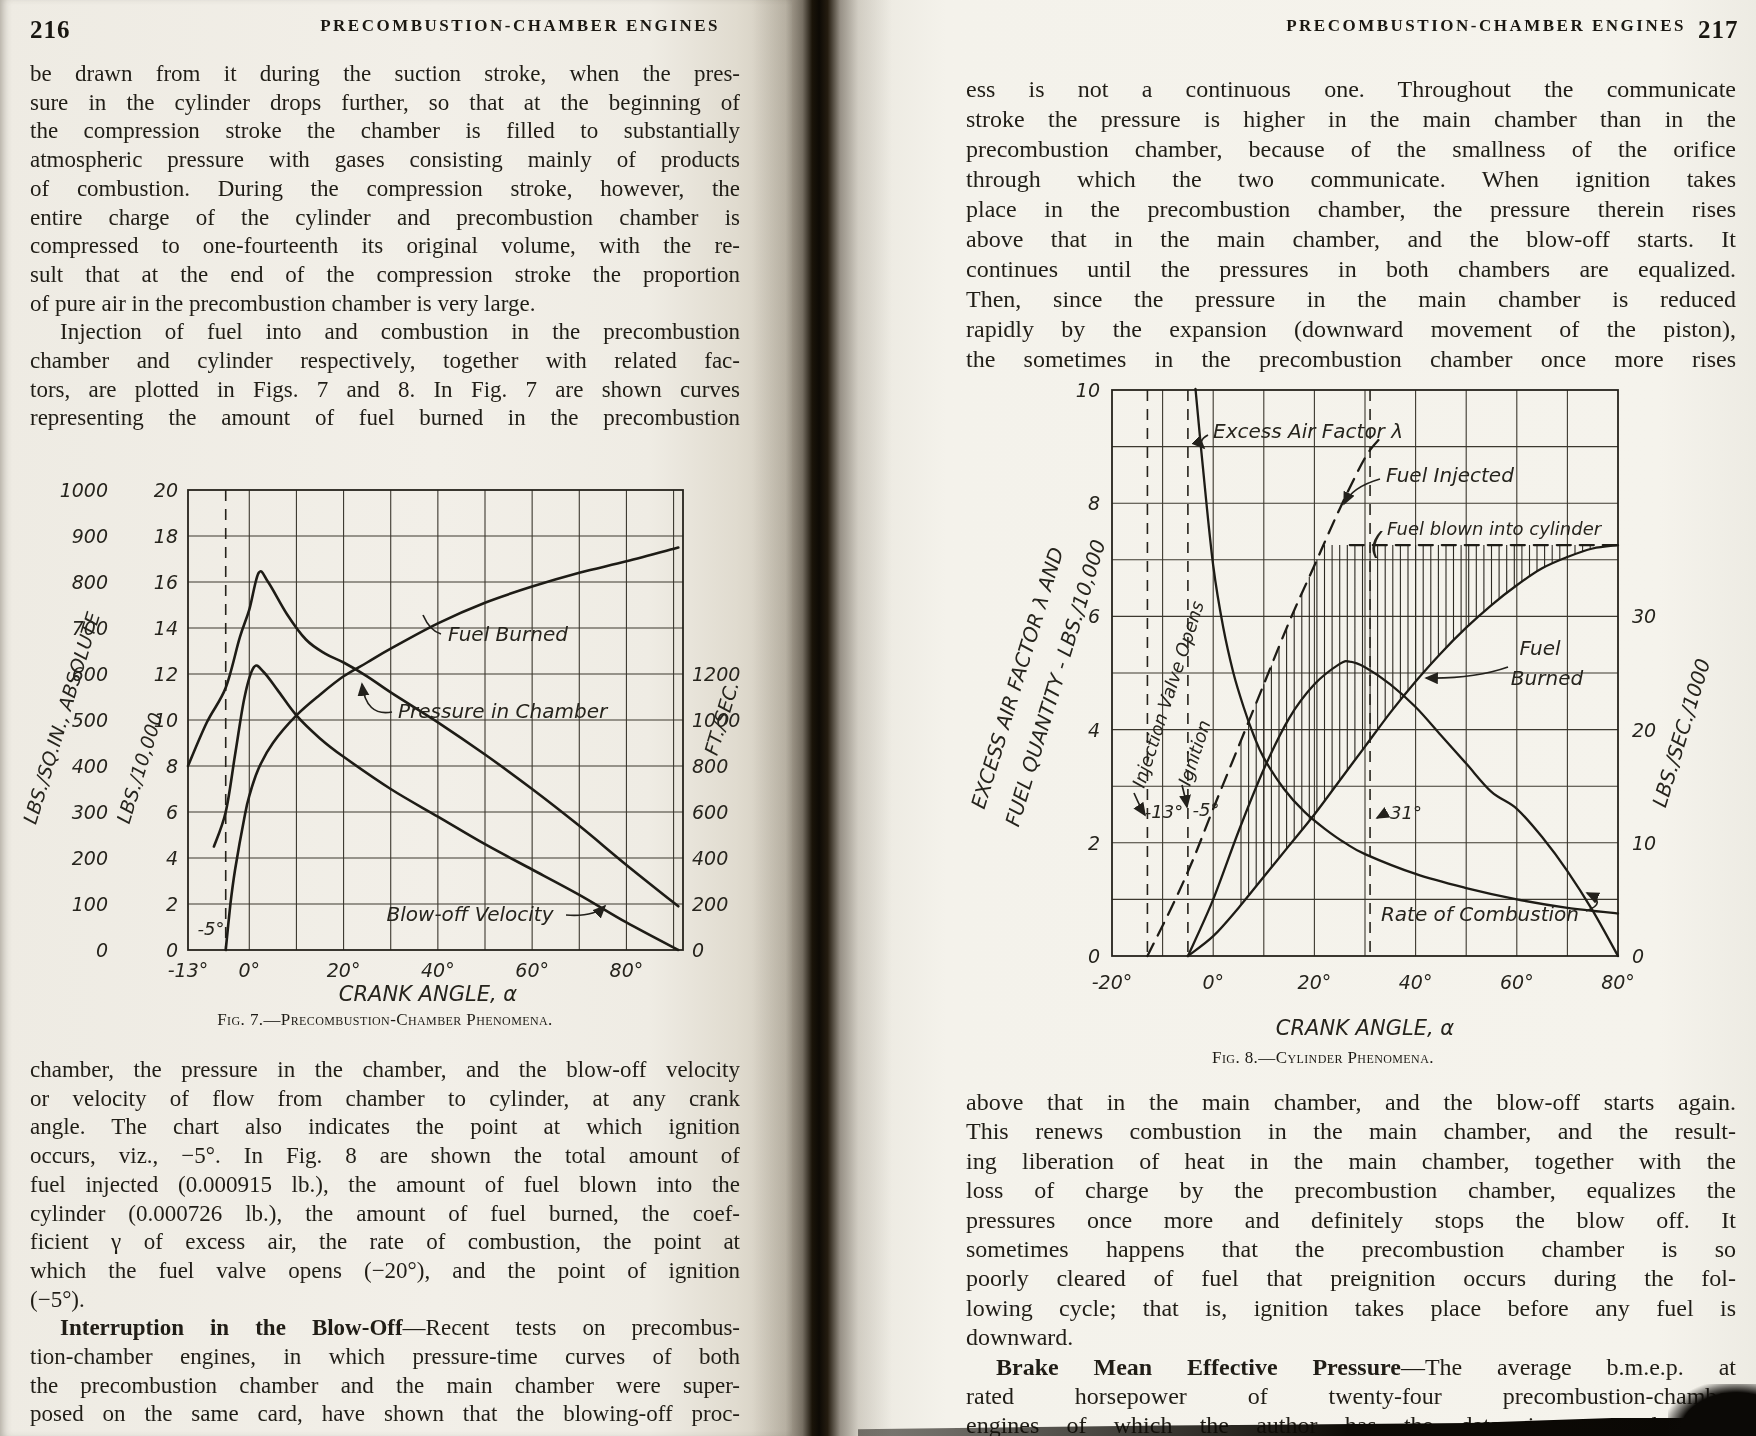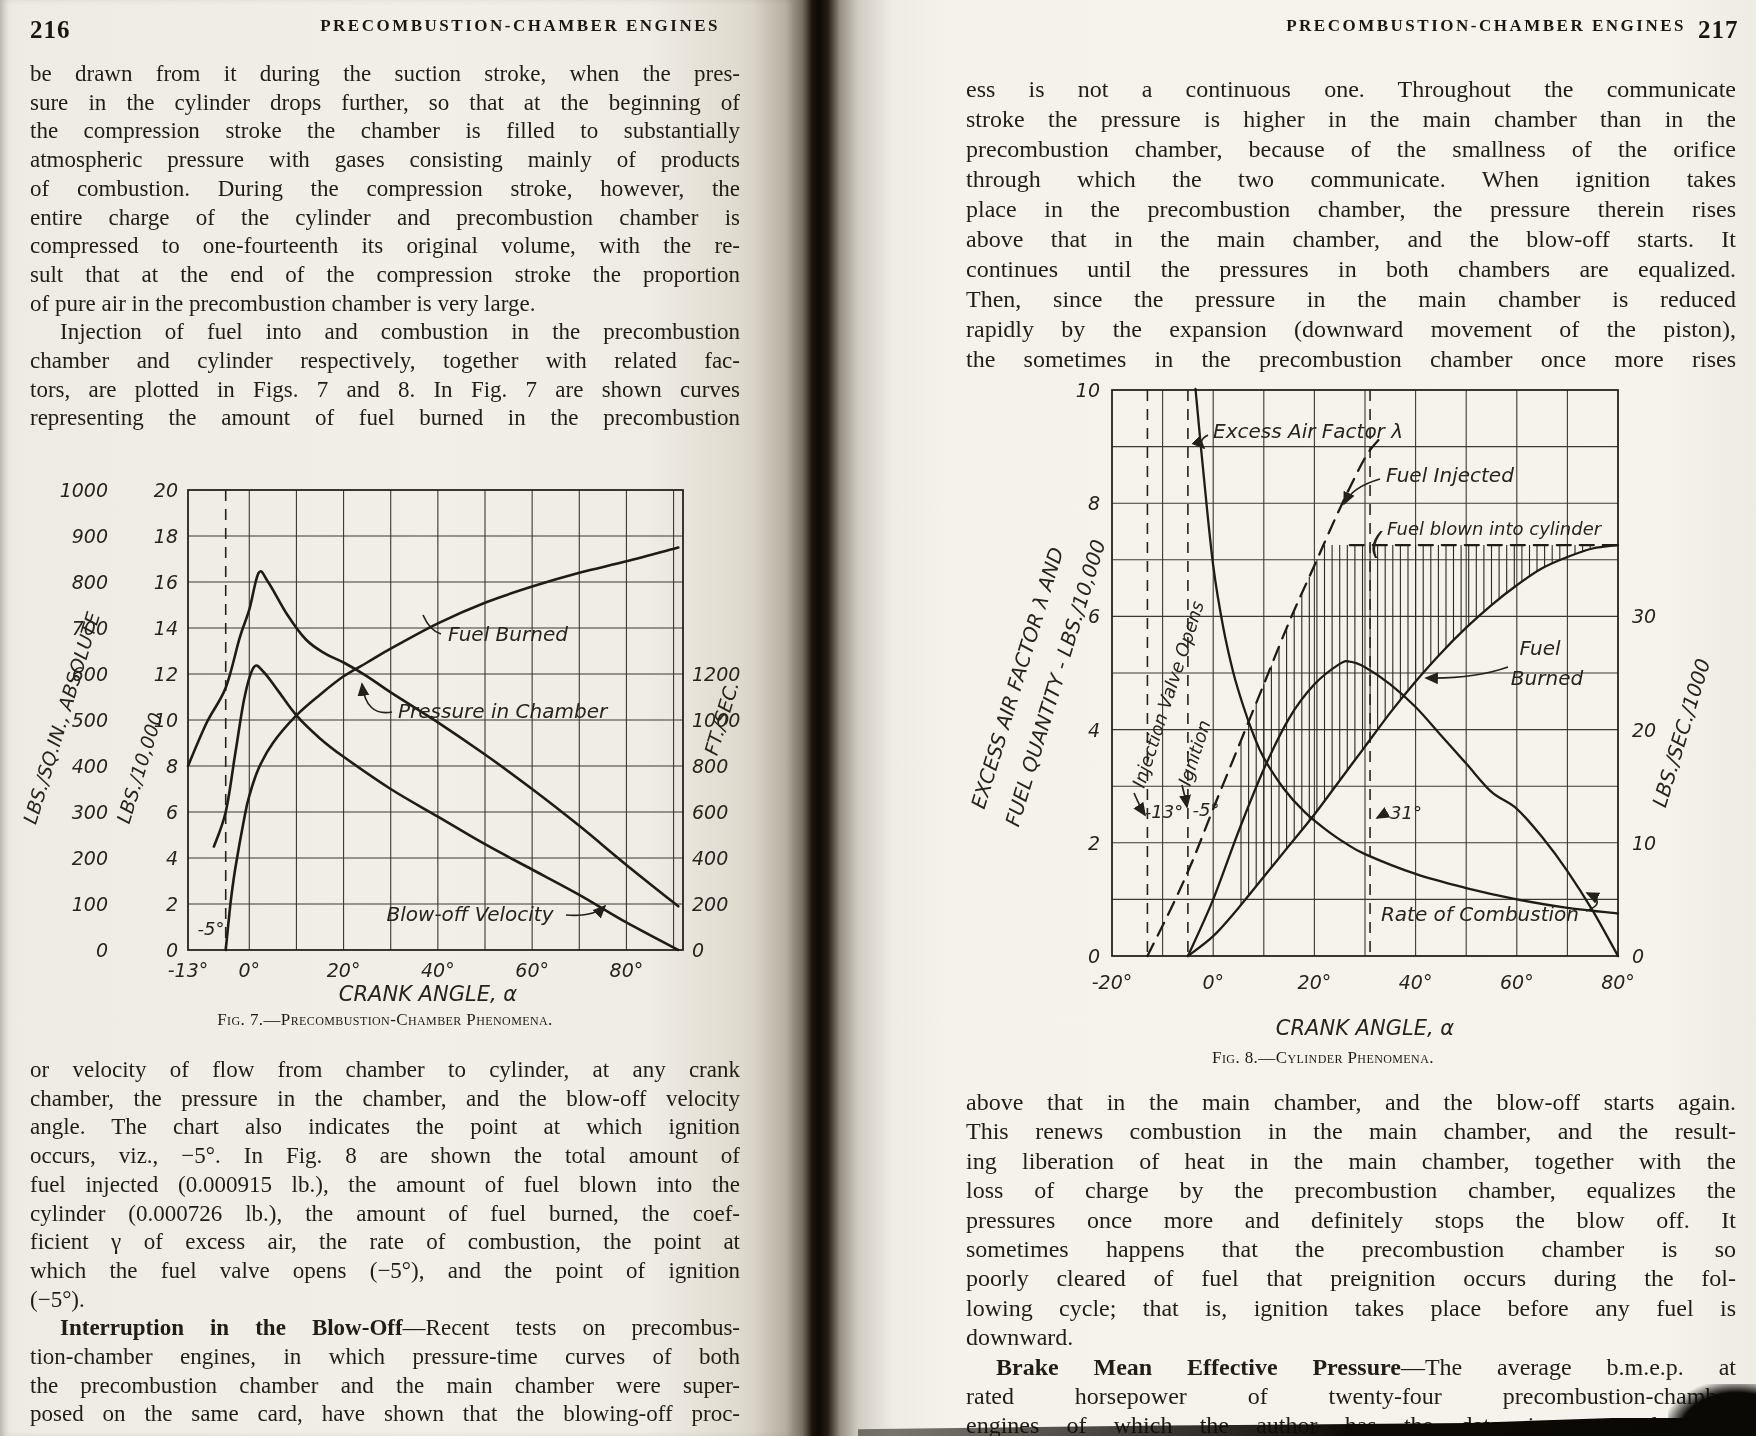--- a/index.html
+++ b/index.html
@@ -59,28 +59,28 @@
       <div class="tl">entire charge of the cylinder and precombustion chamber is</div>
       <div class="tl">compressed to one-fourteenth its original volume, with the re-</div>
       <div class="tl">sult that at the end of the compression stroke the proportion</div>
       <div class="tl nj">of pure air in the precombustion chamber is very large.</div>
       <div class="tl ind">Injection of fuel into and combustion in the precombustion</div>
       <div class="tl">chamber and cylinder respectively, together with related fac-</div>
       <div class="tl">tors, are plotted in Figs. 7 and 8. In Fig. 7 are shown curves</div>
       <div class="tl">representing the amount of fuel burned in the precombustion</div>
     </div>
   <div class="tb" style="left:30px;top:1056px;width:710px;">
+      <div class="tl">chamber, the pressure in the chamber, and the blow-off velocity</div>
       <div class="tl">or velocity of flow from chamber to cylinder, at any crank</div>
-      <div class="tl">chamber, the pressure in the chamber, and the blow-off velocity</div>
       <div class="tl">angle. The chart also indicates the point at which ignition</div>
       <div class="tl">occurs, viz., −5°. In Fig. 8 are shown the total amount of</div>
       <div class="tl">fuel injected (0.000915 lb.), the amount of fuel blown into the</div>
       <div class="tl">cylinder (0.000726 lb.), the amount of fuel burned, the coef-</div>
       <div class="tl">ficient γ of excess air, the rate of combustion, the point at</div>
-      <div class="tl">which the fuel valve opens (−5°), and the point of ignition</div>
+      <div class="tl">which the fuel valve opens (−20°), and the point of ignition</div>
       <div class="tl nj">(−5°).</div>
       <div class="tl ind"><b>Interruption in the Blow-Off</b>—Recent tests on precombus-</div>
       <div class="tl">tion-chamber engines, in which pressure-time curves of both</div>
       <div class="tl">the precombustion chamber and the main chamber were super-</div>
       <div class="tl">posed on the same card, have shown that the blowing-off proc-</div>
     </div>
 
   <div class="tb tb-r" style="left:966px;top:74px;width:770px;">
       <div class="tl">ess is not a continuous one. Throughout the communicate</div>
       <div class="tl">stroke the pressure is higher in the main chamber than in the</div>

